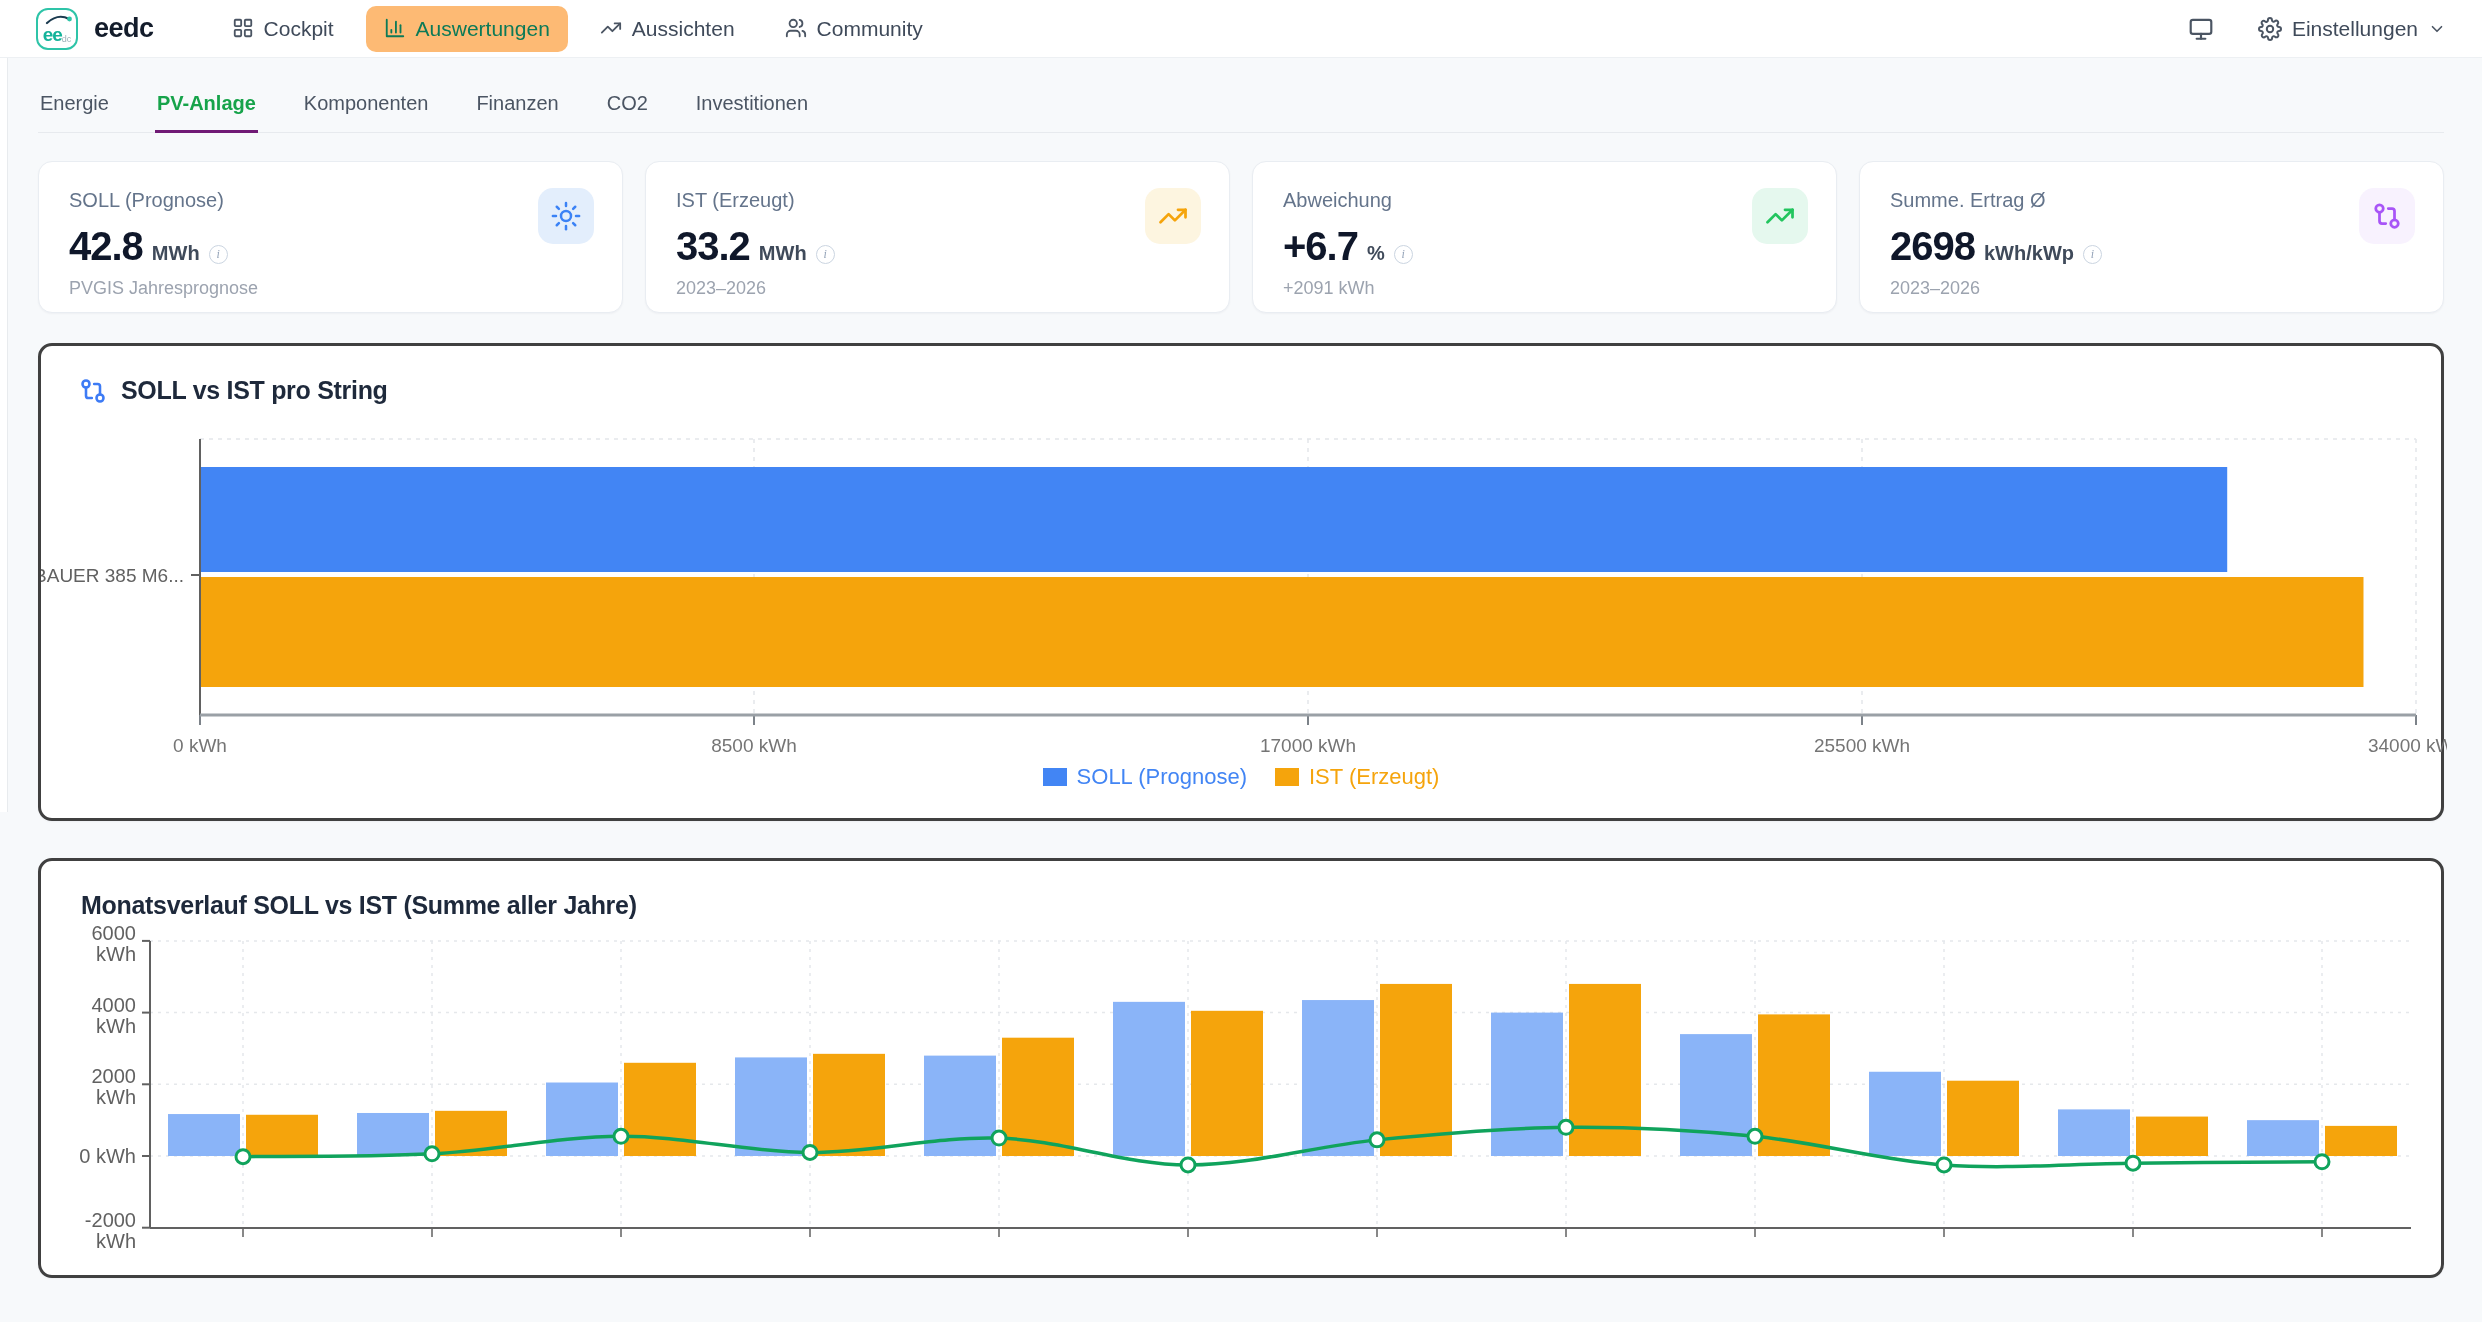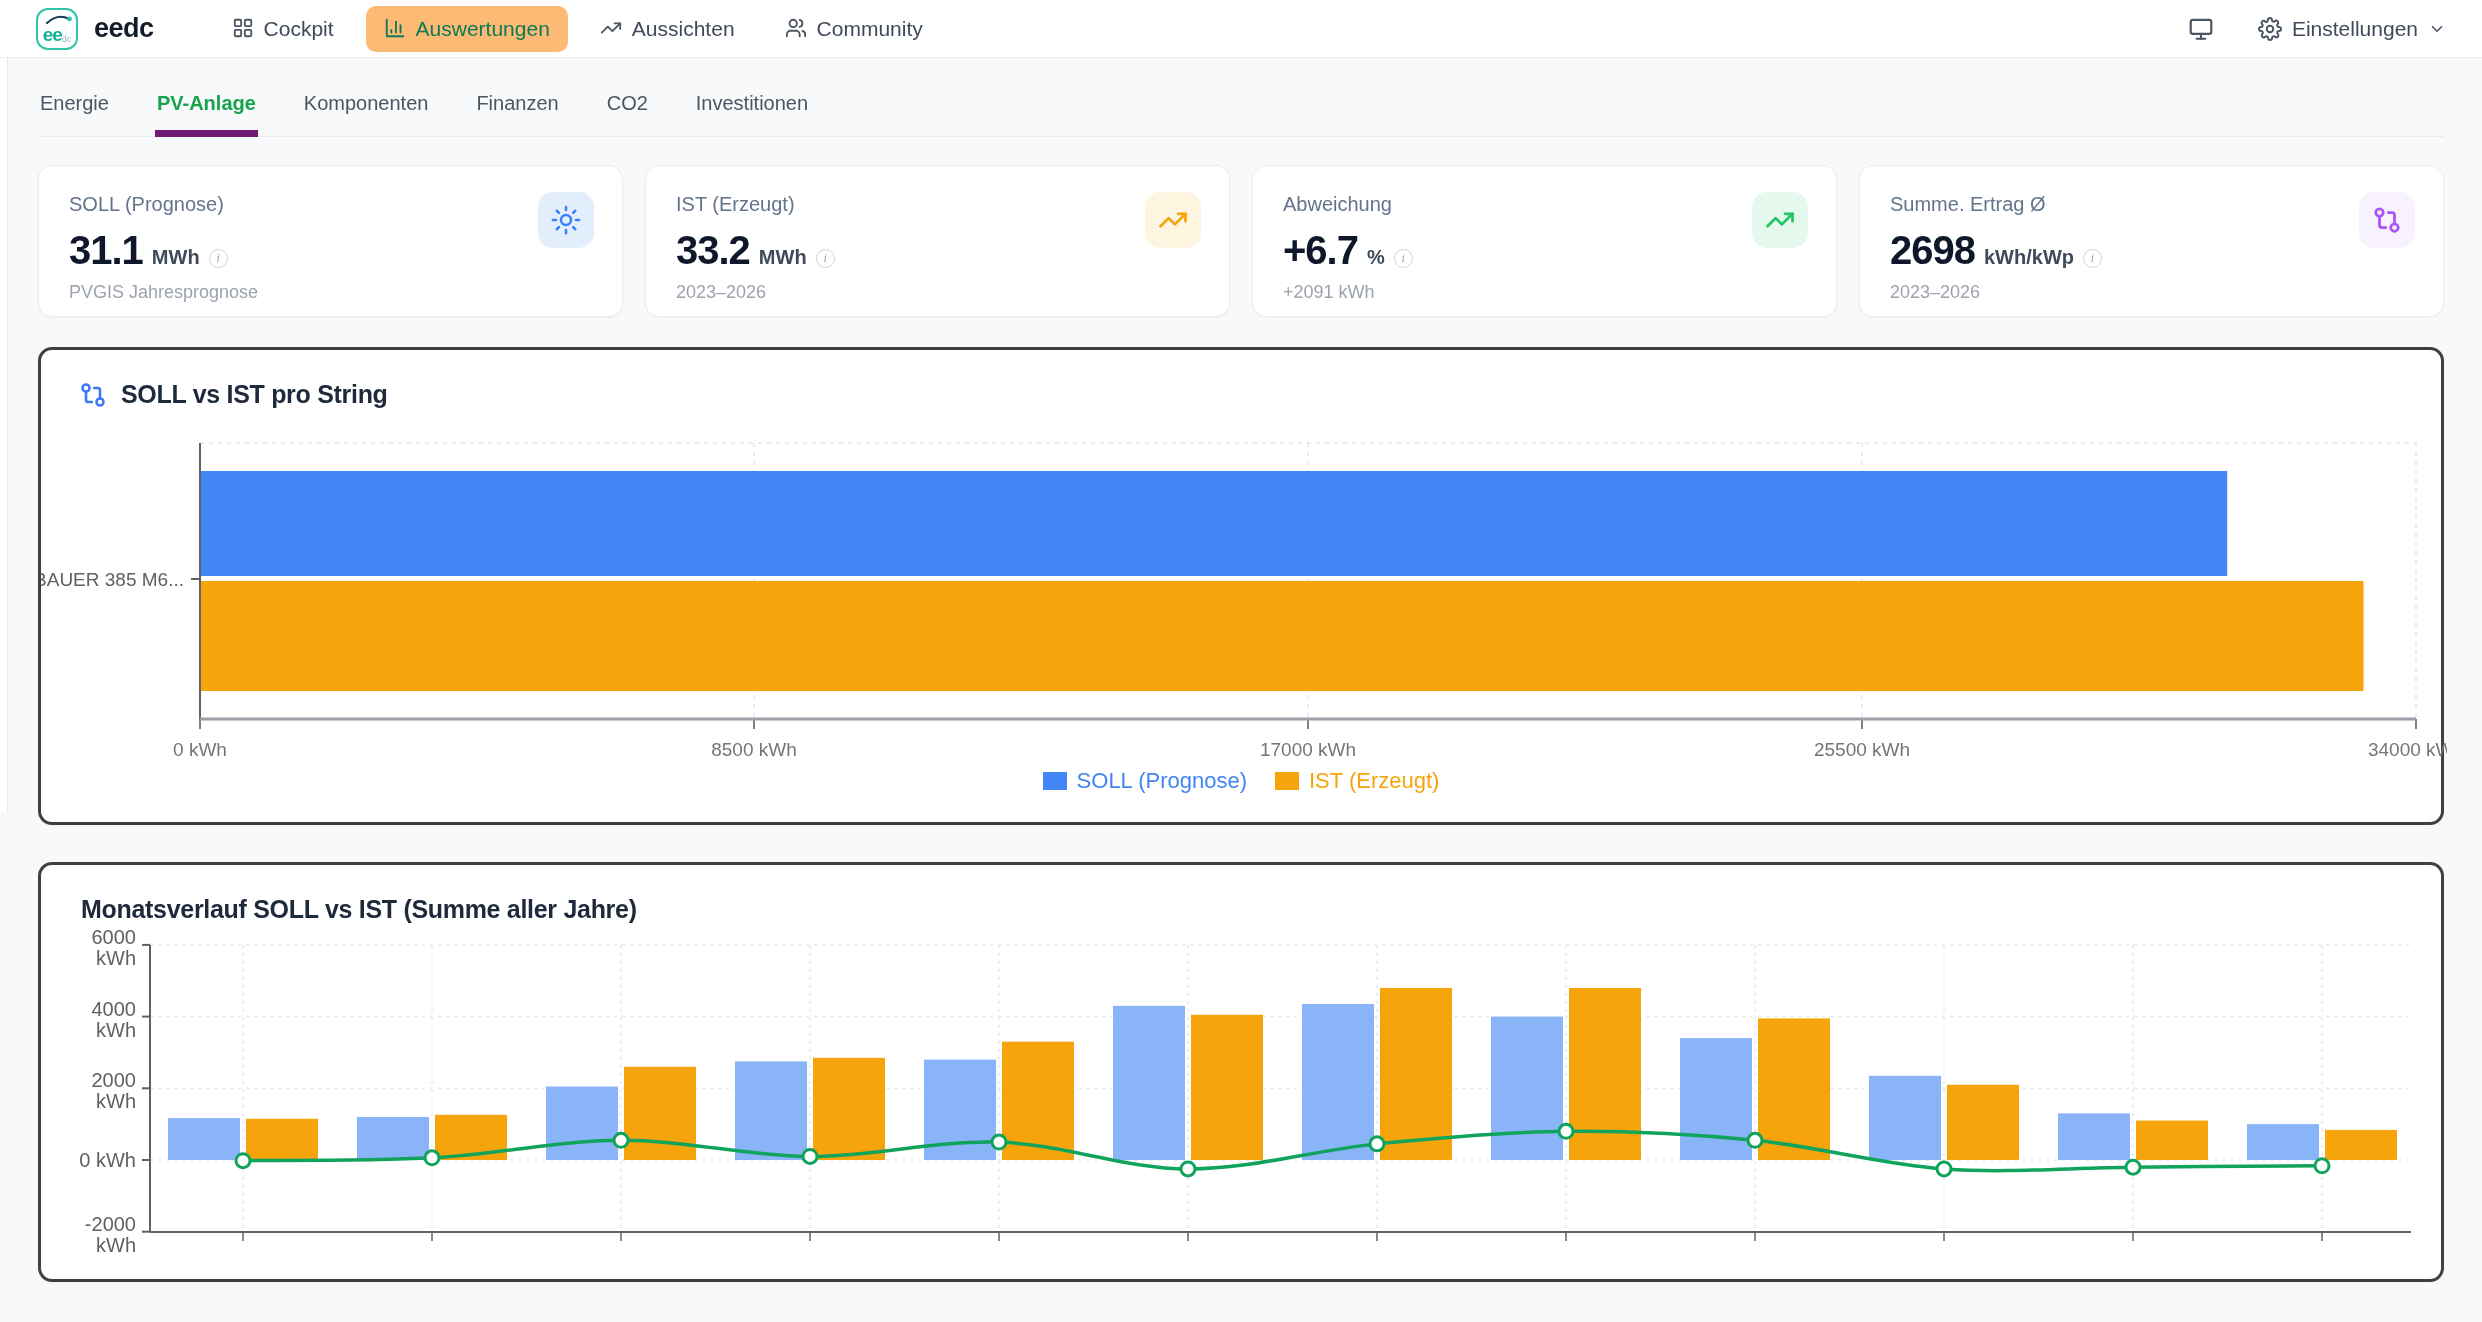--- a/index.html
+++ b/index.html
@@ -26,21 +26,21 @@
 
   
   .page { padding:0 38px; position:relative; z-index:2; }
   .page-head { margin-top:28px; display:flex; align-items:center; justify-content:space-between; }
   .page-title { font-size:37px; font-weight:bold; color:#111827; letter-spacing:-0.5px; }
   .head-right { display:flex; align-items:center; gap:18px; }
   .year-select { display:flex; align-items:center; gap:22px; background:#fff; border:1px solid #e4e8ee; border-radius:11px; padding:12px 22px; font-size:21px; color:#1f2937; box-shadow:0 1px 2px rgba(16,24,40,.05); cursor:pointer; }
 
   .tabs { margin-top:26px; display:flex; gap:44px; border-bottom:1px solid #e7eaee; }
   .tab { font-size:20px; color:#4b5563; padding:8px 2px 15px 2px; cursor:pointer; }
-  .tab.active { color:#16a34a; font-weight:bold; border-bottom:7px solid #701a75; margin-bottom:-1px; }
+  .tab.active { color:#16a34a; font-weight:bold; border-bottom:3px solid #701a75; margin-bottom:-1px; }
 
   
   .stats { margin-top:28px; display:flex; gap:22px; }
   .stat-card { flex:1; background:#fff; border:1px solid #e9edf2; border-radius:14px; height:152px; position:relative; padding:27px 30px; box-shadow:0 1px 2px rgba(16,24,40,.04); }
   .stat-label { font-size:20px; color:#64748b; }
   .stat-value-row { margin-top:12px; display:flex; align-items:baseline; gap:9px; }
   .stat-value { font-size:40px; font-weight:bold; color:#0f172a; letter-spacing:-1px; }
   .stat-unit { font-size:20px; font-weight:bold; color:#3f4a5a; }
   .info-dot { width:19px; height:19px; border:1.5px solid #cbd5e1; border-radius:50%; display:inline-flex; align-items:center; justify-content:center; font-size:12px; color:#94a3b8; transform:translateY(-2px); font-style:italic; font-family:"Liberation Serif",serif; }
   .stat-sub { margin-top:9px; font-size:18px; color:#9ca3af; }
@@ -143,21 +143,21 @@
     <div class="tab">Finanzen</div>
     <div class="tab">CO2</div>
     <div class="tab">Investitionen</div>
   </div>
 
   <div class="stats">
 
     <div class="stat-card">
       <div class="stat-label">SOLL (Prognose)</div>
       <div class="stat-value-row">
-        <span class="stat-value">31.1</span>
+        <span class="stat-value">42.8</span>
         <span class="stat-unit">MWh</span>
         <span class="info-dot">i</span>
       </div>
       <div class="stat-sub">PVGIS Jahresprognose</div>
       <div class="stat-icon" style="background: rgb(227, 238, 252);">
         <svg width="30" height="30" viewBox="0 0 24 24" fill="none" stroke-width="2" stroke-linecap="round" stroke-linejoin="round" stroke="#3b82f6">
             <circle cx="12" cy="12" r="4"></circle>
             <line x1="12" y1="1.5" x2="12" y2="4"></line>
             <line x1="12" y1="20" x2="12" y2="22.5"></line>
             <line x1="4.6" y1="4.6" x2="6.3" y2="6.3"></line>

